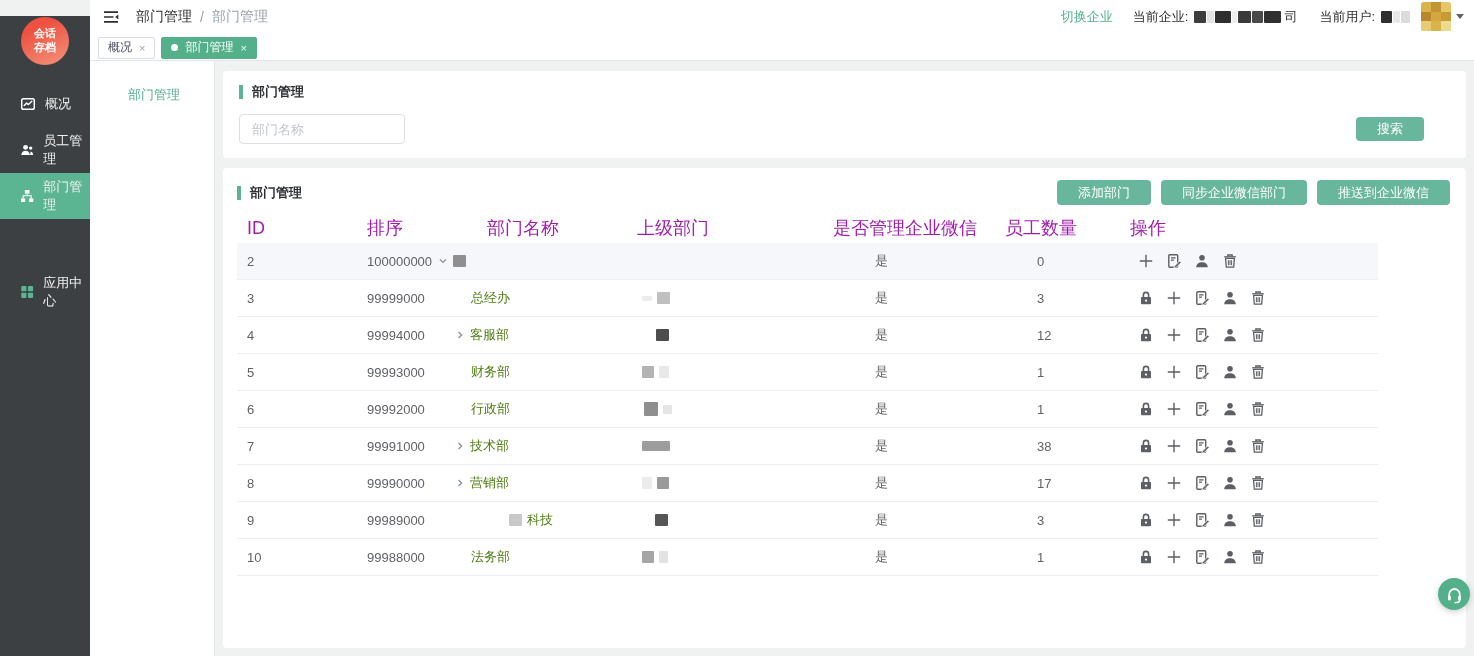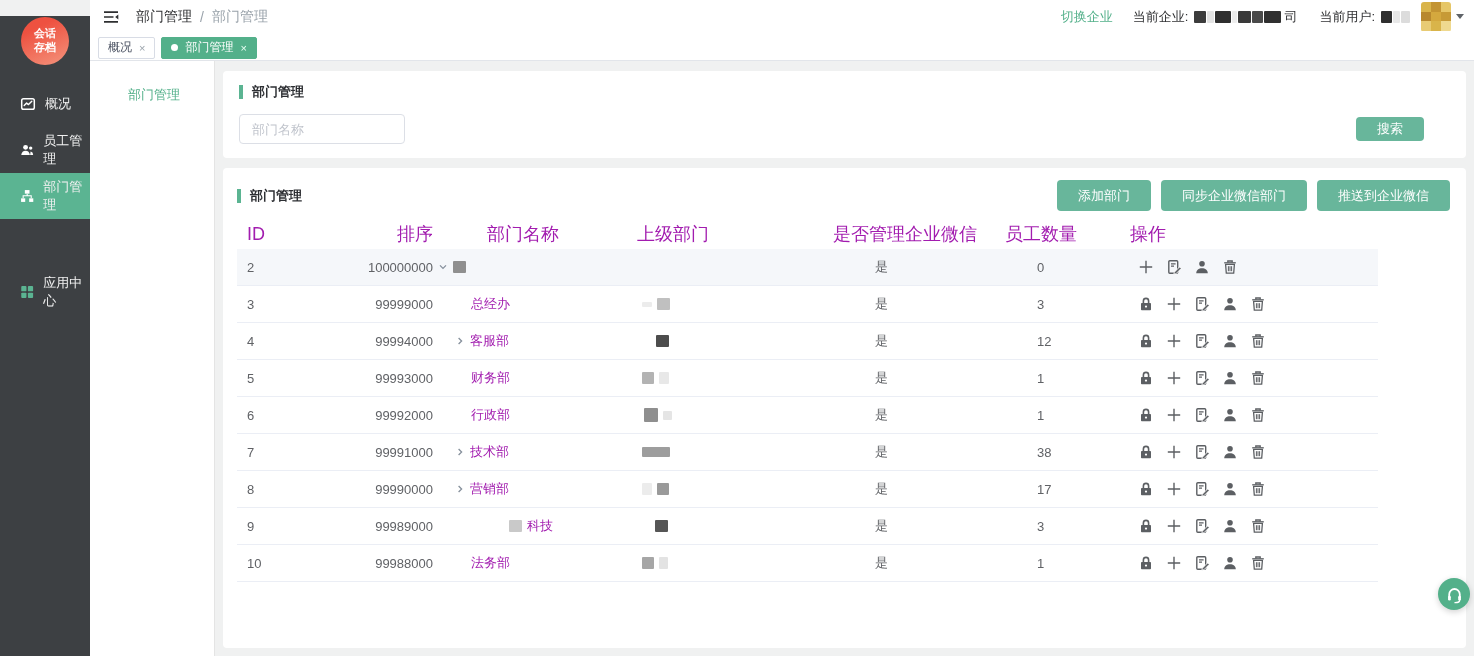--- a/index.html
+++ b/index.html
@@ -54,46 +54,46 @@
   .subnav{width:125px;background:#fff;border-right:1px solid #e4e4e4;padding-top:20px;flex:0 0 auto;}
   .subnav-item{padding:5px 0 5px 38px;font-size:13px;color:var(--accent);cursor:pointer;}
   .workspace{flex:1;padding:10px 8px 8px;display:flex;flex-direction:column;min-width:0;}
   .card{background:#fff;border-radius:4px;}
   .card-title{display:flex;align-items:center;gap:9px;font-size:13px;font-weight:bold;color:#2d2f33;}
   .bar{width:4px;height:14px;background:var(--sidebar-active);display:inline-block;}
   .search-card{padding:12px 16px 14px;margin-bottom:10px;flex:0 0 auto;}
   .search-row{margin-top:13px;display:flex;align-items:center;}
   .search-row input{width:166px;height:30px;border:1px solid #dcdfe6;border-radius:4px;padding:0 12px;font-size:13px;color:#333;outline:none;}
   .search-row input::placeholder{color:#c0c4cc;}
-  .btn{background:var(--button-green);color:#fff;border:none;border-radius:4px;height:31px;padding:0 21px;font-size:13px;cursor:pointer;white-space:nowrap;}
+  .btn{background:var(--button-green);color:#fff;border:none;border-radius:4px;height:25px;padding:0 21px;font-size:13px;cursor:pointer;white-space:nowrap;}
   .btn-search{margin-left:auto;margin-right:26px;height:24px;}
   .table-card{padding:12px 16px 20px 14px;flex:1;}
   .card-head{display:flex;align-items:center;}
   .card-actions{margin-left:auto;display:flex;gap:10px;}
 
   .table{margin-top:8px;width:1141px;}
   .thead{display:flex;align-items:center;height:30px;font-size:18px;color:#a21caf;}
   .trow{display:flex;align-items:center;height:37px;border-bottom:1px solid #ebeef5;font-size:13px;color:#606266;}
   .trow.hl{background:var(--row-highlight);}
   .cell,.hcell{flex:0 0 auto;}
   .c-id{width:130px;padding-left:10px;}
-  .c-sort{width:66px;text-align:right;}
+  .c-sort{width:66px;}
   .c-name{width:204px;}
   .c-parent{width:196px;}
   .c-wechat{width:172px;}
   .c-count{width:125px;}
   .c-ops{flex:1 1 auto;}
   .thead .c-name{padding-left:54px;}
   .trow .c-wechat{padding-left:42px;}
   .trow .c-count{padding-left:32px;}
   .trow .c-ops{padding-left:8px;}
   .c-name,.c-parent{display:flex;align-items:center;gap:5px;}
   .indent{display:inline-block;height:1px;flex:0 0 auto;}
   .chev{width:10px;height:10px;color:#86909c;cursor:pointer;flex:0 0 auto;}
-  .name-text{color:#a21caf;}
+  .name-text{color:#4d7c0f;}
   .ops{display:flex;align-items:center;gap:12px;}
   .op-icn{width:16px;height:16px;color:#5c5f63;cursor:pointer;}
 
   
   .support-fab{position:absolute;right:4px;bottom:46px;width:32px;height:32px;border-radius:50%;background:var(--accent);
     display:flex;align-items:center;justify-content:center;box-shadow:0 2px 6px rgba(0,0,0,.18);cursor:pointer;z-index:9;}
   .support-fab .icn{width:19px;height:19px;}
 </style>
 </head>
 <body>

